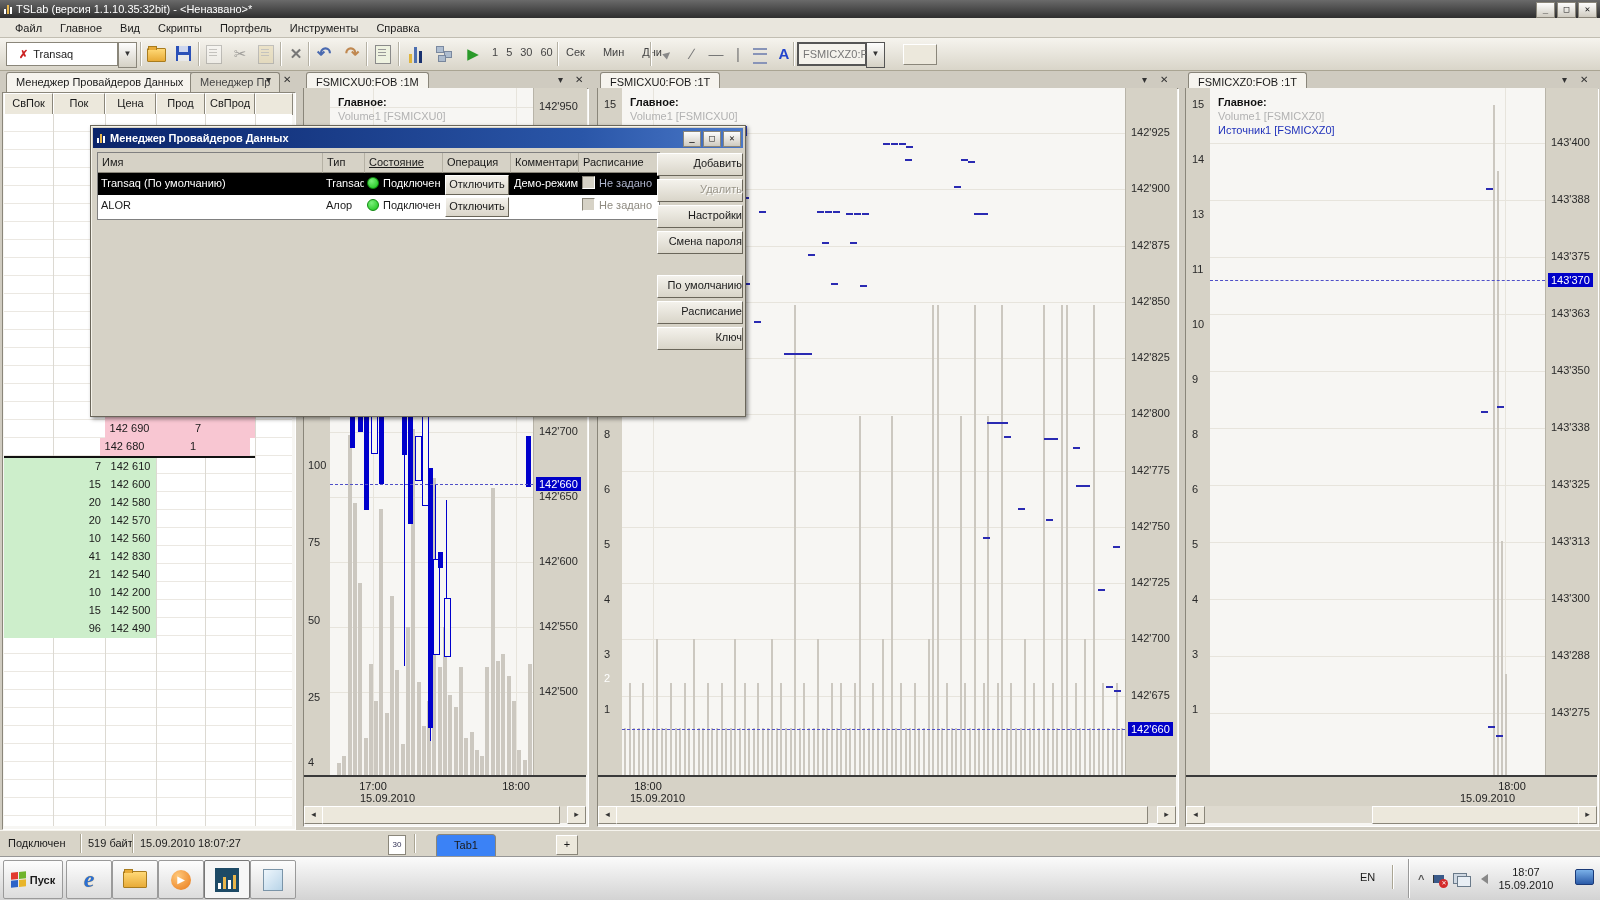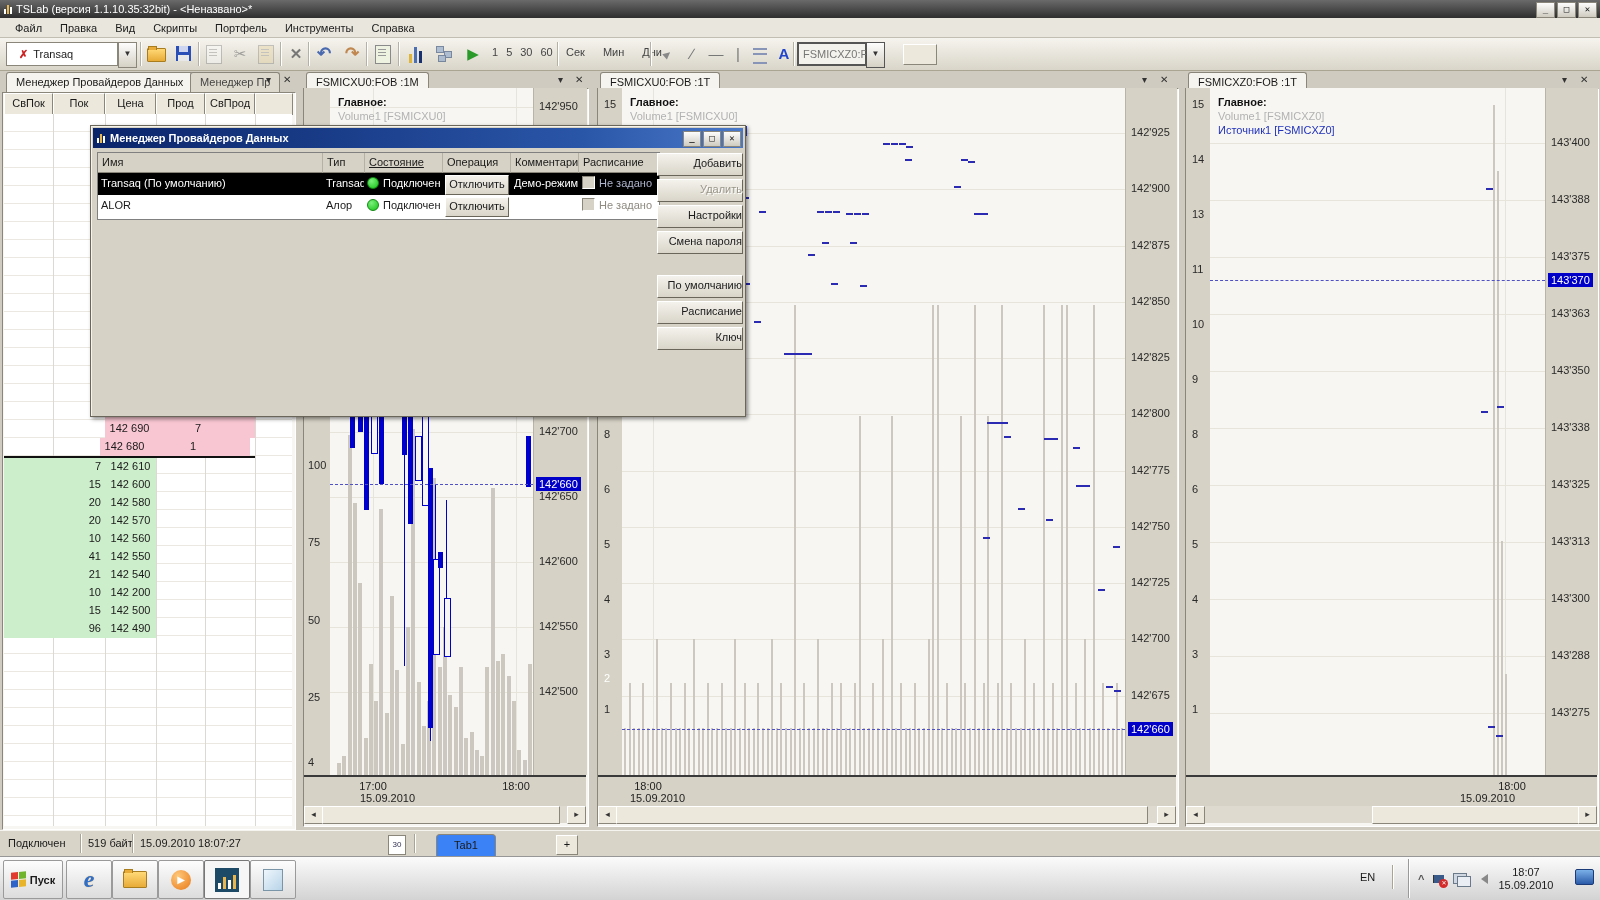--- a/index.html
+++ b/index.html
@@ -144,21 +144,21 @@
   <span>TSLab (версия 1.1.10.35:32bit) - &lt;Неназвано&gt;*</span>
   <span class="winbtns">
     <span class="wbtn">_</span>
     <span class="wbtn">□</span>
     <span class="wbtn">✕</span>
   </span>
 </div>
 
 <div id="menubar">
     <div class="menu-item">Файл</div>
-    <div class="menu-item">Правка</div>
+    <div class="menu-item">Главное</div>
     <div class="menu-item">Вид</div>
     <div class="menu-item">Скрипты</div>
     <div class="menu-item">Портфель</div>
     <div class="menu-item">Инструменты</div>
     <div class="menu-item">Справка</div>
   </div>
 
 <div id="toolbar">
   <div id="tb-provider">
     <span class="x">✗</span>
@@ -283,21 +283,21 @@
     <div class="obrow bid-row" style="left: 0px; top: 398px; width: 152px;">
       <div class="c" style="left: 49px; width: 48px; text-align: right;">20</div>
       <div class="c" style="left: 101px; width: 51px; text-align: center;">142 570</div>
     </div>
     <div class="obrow bid-row" style="left: 0px; top: 416px; width: 152px;">
       <div class="c" style="left: 49px; width: 48px; text-align: right;">10</div>
       <div class="c" style="left: 101px; width: 51px; text-align: center;">142 560</div>
     </div>
     <div class="obrow bid-row" style="left: 0px; top: 434px; width: 152px;">
       <div class="c" style="left: 49px; width: 48px; text-align: right;">41</div>
-      <div class="c" style="left: 101px; width: 51px; text-align: center;">142 550</div>
+      <div class="c" style="left: 101px; width: 51px; text-align: center;">142 830</div>
     </div>
     <div class="obrow bid-row" style="left: 0px; top: 452px; width: 152px;">
       <div class="c" style="left: 49px; width: 48px; text-align: right;">21</div>
       <div class="c" style="left: 101px; width: 51px; text-align: center;">142 540</div>
     </div>
     <div class="obrow bid-row" style="left: 0px; top: 470px; width: 152px;">
       <div class="c" style="left: 49px; width: 48px; text-align: right;">10</div>
       <div class="c" style="left: 101px; width: 51px; text-align: center;">142 200</div>
     </div>
     <div class="obrow bid-row" style="left: 0px; top: 488px; width: 152px;">

